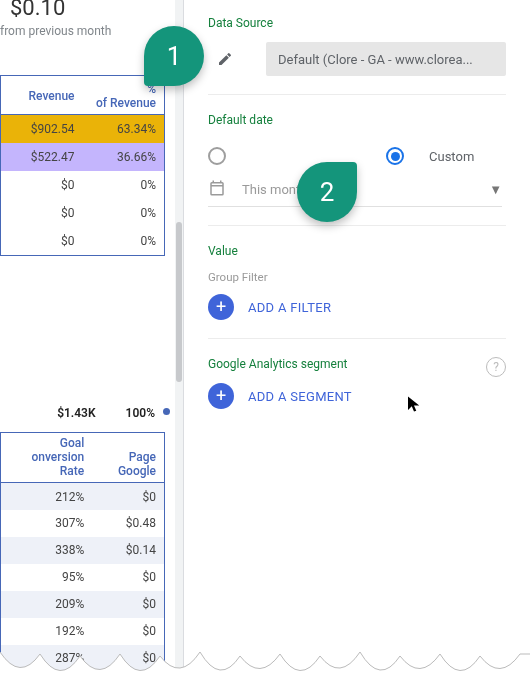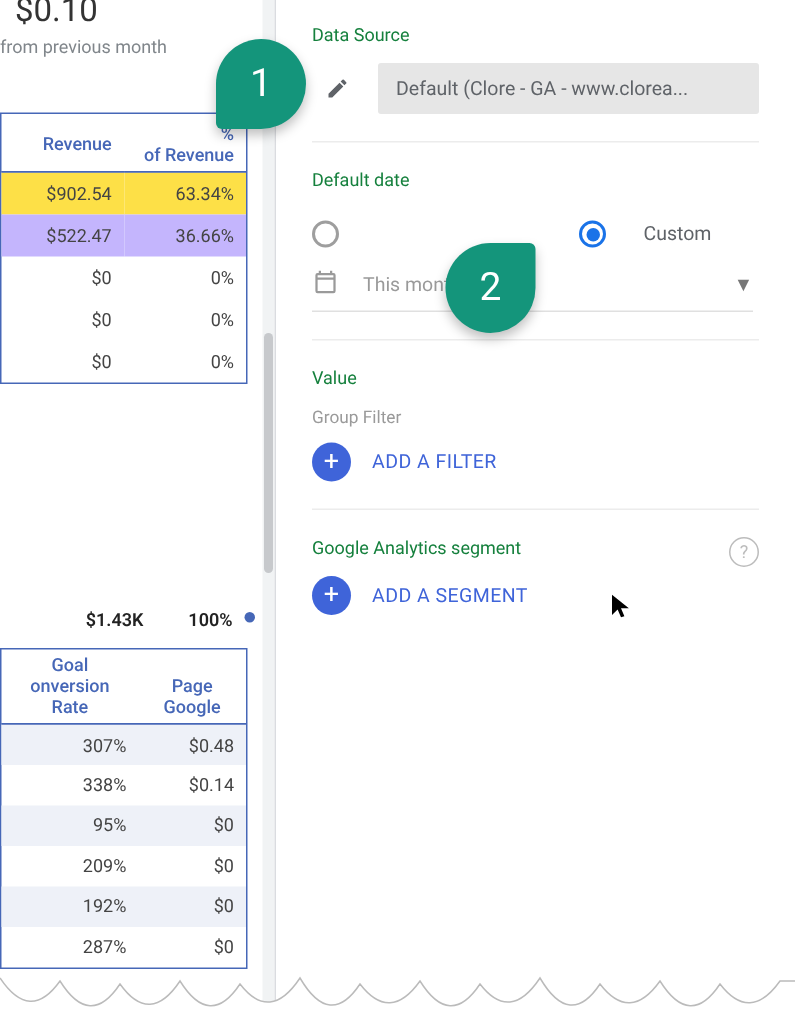--- a/index.html
+++ b/index.html
@@ -31,36 +31,36 @@
   .surface { position:absolute; background:#fff; }
 
   
   .tbl1 { left:0; top:75px; width:165px; border:1px solid #4667b7; }
   .tbl1 th, .tbl1 td { height:28px; font-size:12px; }
   .tbl1 thead th {
     color:#4667b7; font-weight:500; text-align:right; padding:6px 8px 4px;
     border-bottom:1px solid #4667b7;
   }
   .tbl1 tbody td { text-align:right; padding:0 8px; color:#444; }
-  .tbl1 tbody tr:nth-child(1) td { background:#fde047; }
+  .tbl1 tbody tr:nth-child(1) td { background:#eab308; }
   .tbl1 tbody tr:nth-child(2) td { background:#c4b5fd; }
   .tbl1 tbody tr td.numcol { width:80px; }
   .tbl1 tbody tr td.pctcol { width:80px; }
   table { border-collapse: collapse; width:100%; }
 
   
   .tot-row {
     position:absolute; left:0; top:398px; width:165px; height:30px;
     font-size:12px; color:#222; font-weight:600;
     display:flex; justify-content:flex-end; gap:30px; padding-right:10px; align-items:center;
   }
 
   
   .tbl2wrap { position:absolute; left:0; top:432px; width:165px; border:1px solid #4667b7; }
-  .tbl2 th { color:#4667b7; font-weight:500; font-size:12px; padding:4px 8px; line-height:1.15;}
+  .tbl2 th { color:#4667b7; font-weight:500; font-size:12px; text-align:right; padding:4px 8px; line-height:1.15;}
   .tbl2 thead tr { height:46px; }
   .tbl2 thead th { border-bottom:1px solid #4667b7; vertical-align:bottom;}
   .tbl2 td { text-align:right; font-size:12px; color:#444; padding:0 8px; height:27px;}
   .tbl2 tbody tr:nth-child(odd) td { background:#eef1f8; }
 
   
   .handle { position:absolute; width:7px; height:7px; background:#4667b7; border-radius:50%; }
 
   
   .panel {
@@ -70,21 +70,21 @@
   }
   .side-rail {
     position:absolute; left:175px; top:0; width:8px; height:690px; background:#f1f3f4;
   }
   .scroll-thumb {
     position:absolute; left:176px; top:222px; width:6px; height:160px;
     background:#c7c9cc; border-radius:3px;
   }
   .sec-label { font-size:12px; color:#15803d; margin-bottom:12px; }
   .sec { border-bottom:1px solid #ececec; padding-bottom:18px; margin-bottom:18px; position:relative;}
-  .ds-row { display:flex; gap:10px; }
+  .ds-row { display:flex; gap:24px; }
   .ds-edit {
     width:34px; height:34px; border-radius:50%; display:flex; align-items:center; justify-content:center;
     color:#5f6368;
   }
   .ds-chip {
     flex:1; height:34px; background:#e6e6e6; color:#5f6368; font-size:13px;
     display:flex; align-items:center; padding:0 12px; border-radius:2px;
     white-space:nowrap; overflow:hidden; text-overflow:ellipsis;
   }
   .radio-row { display:flex; align-items:center; gap:25px; margin:20px 0 14px; }
@@ -190,20 +190,24 @@
             <div>Rate</div>
           </th>
           <th>
             <div>Page</div>
                 <div>Google</div>
           </th>
         </tr>
           </thead>
         <tbody>
           <tr>
+              <td>212%</td>
+              <td>$0</td>
+            </tr>
+          <tr>
               <td>307%</td>
               <td>$0.48</td>
             </tr>
           <tr>
               <td>338%</td>
               <td>$0.14</td>
             </tr>
           <tr>
               <td>95%</td>
               <td>$0</td>

